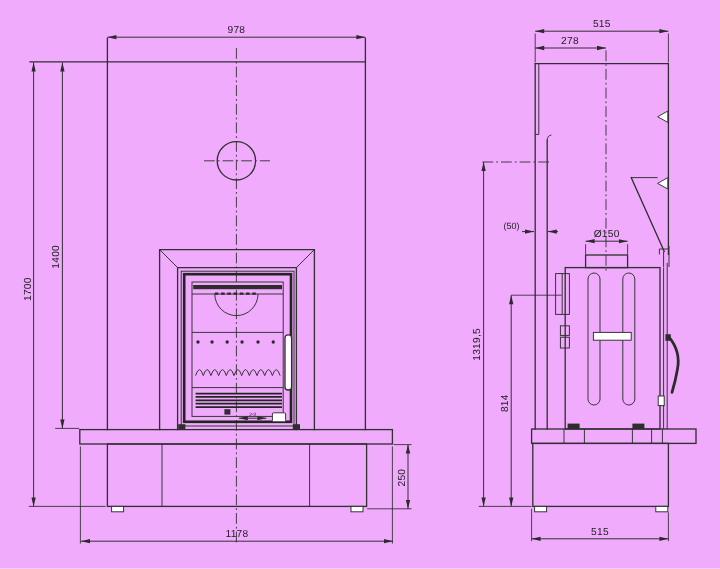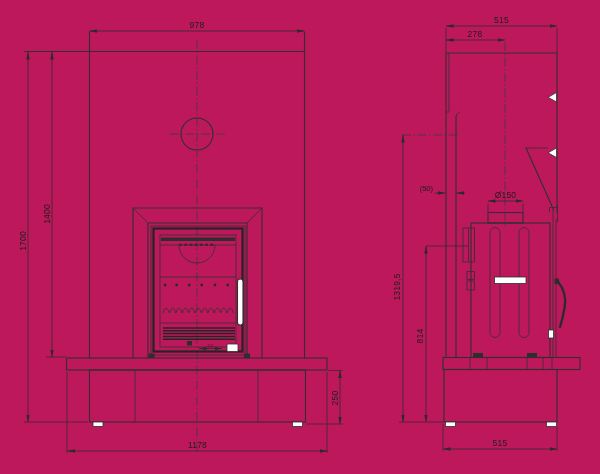--- a/index.html
+++ b/index.html
@@ -1,16 +1,16 @@
 <!DOCTYPE html>
 <html><head>
 <meta charset="utf-8">
 <style>
   html,body{margin:0;padding:0;background:#ffffff;}
-  .stage{width:600px;height:474px;background:#be185d;position:relative;overflow:hidden;}
+  .stage{width:600px;height:474px;background:#f0abfc;position:relative;overflow:hidden;}
   svg{display:block;}
   .dim-text{font-family:"Liberation Sans",sans-serif;font-size:8.5px;fill:#1d1d1d;letter-spacing:.2px;}
   .dim-text-small{font-family:"Liberation Sans",sans-serif;font-size:7.5px;fill:#1d1d1d;}
   .dim-text-tiny{font-family:"Liberation Sans",sans-serif;font-size:4px;fill:#1d1d1d;}
   .ln{stroke:#303030;stroke-width:1.1;fill:none;stroke-linecap:square;}
   .ln-thin{stroke:#303030;stroke-width:.8;fill:none;}
   .ln-thick{stroke:#242424;stroke-width:2.2;fill:none;}
   .dim{stroke:#2b2b2b;stroke-width:.8;fill:none;}
   .ext{stroke:#2b2b2b;stroke-width:.7;fill:none;}
   .cl{stroke:#3a3a3a;stroke-width:.8;fill:none;stroke-dasharray:9 2.5 1.5 2.5;}

